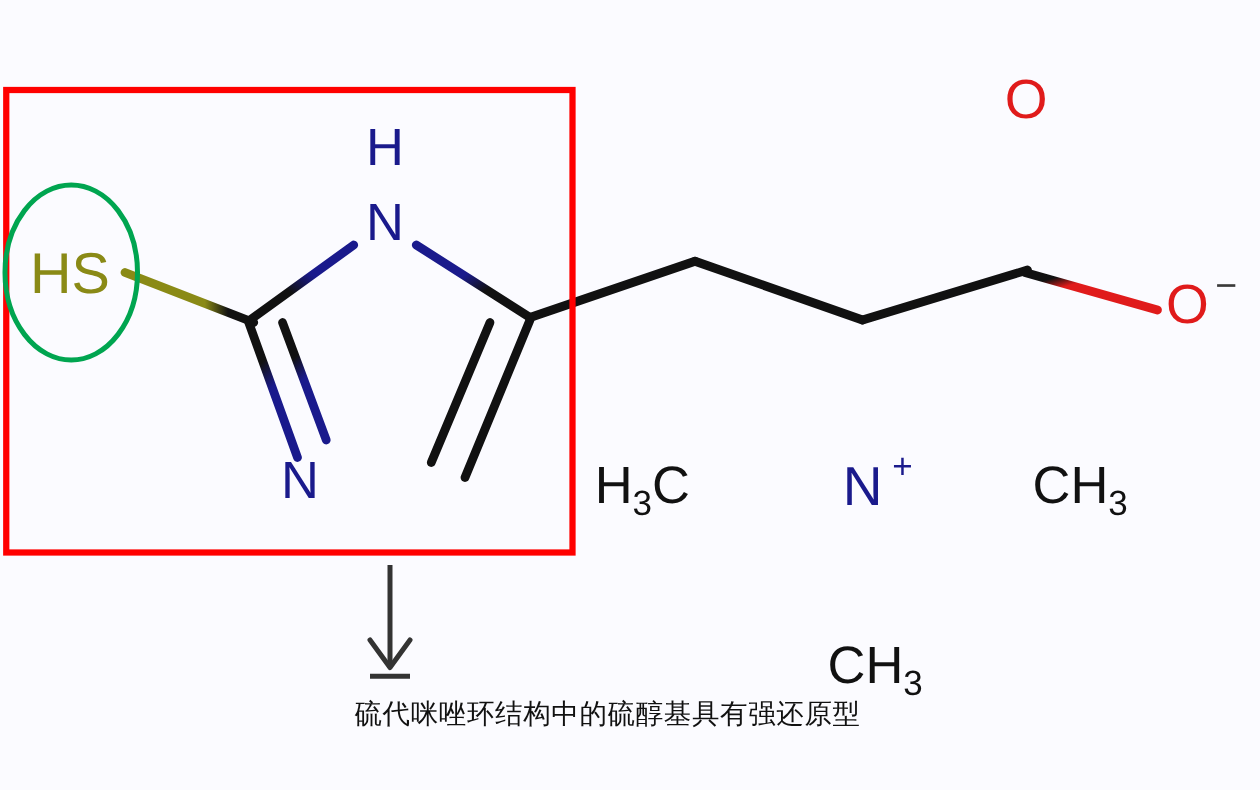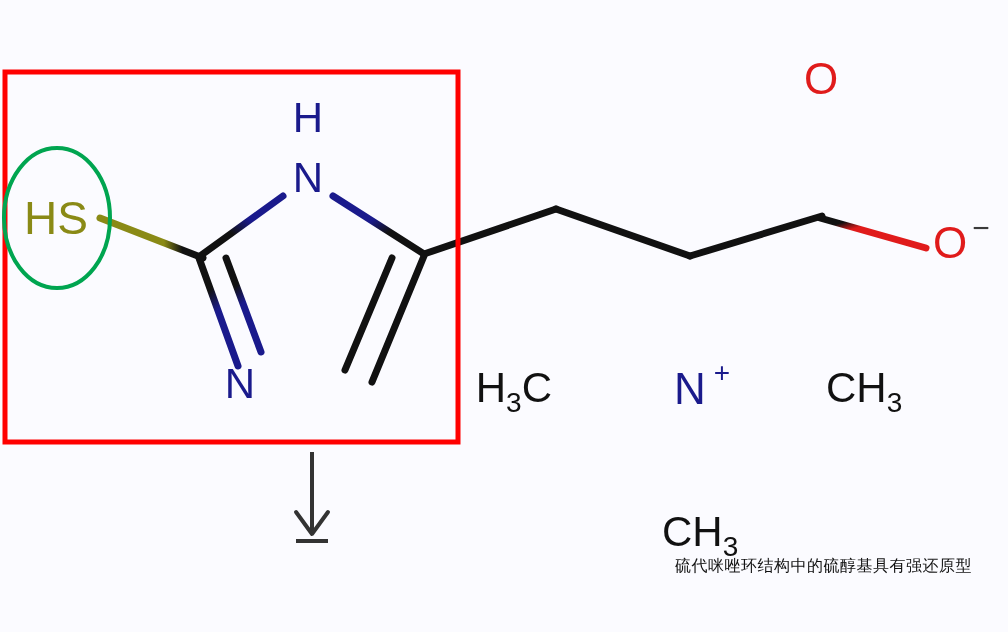--- a/index.html
+++ b/index.html
@@ -22,23 +22,23 @@
     top: 0;
     width: 1008px;
     height: 632px;
     display: block;
   }
   .caption {
     position: absolute;
     left: 0;
     top: 556px;
     width: 972px;
-    text-align: right;
+    text-align: center;
     font-family: "Liberation Sans", sans-serif;
-    font-size: 16px;
+    font-size: 22px;
     color: #111111;
     letter-spacing: 0.5px;
     white-space: nowrap;
   }
   .atom-label {
     font-family: "Liberation Sans", sans-serif;
     font-weight: 400;
   }
 </style>
 </head>

